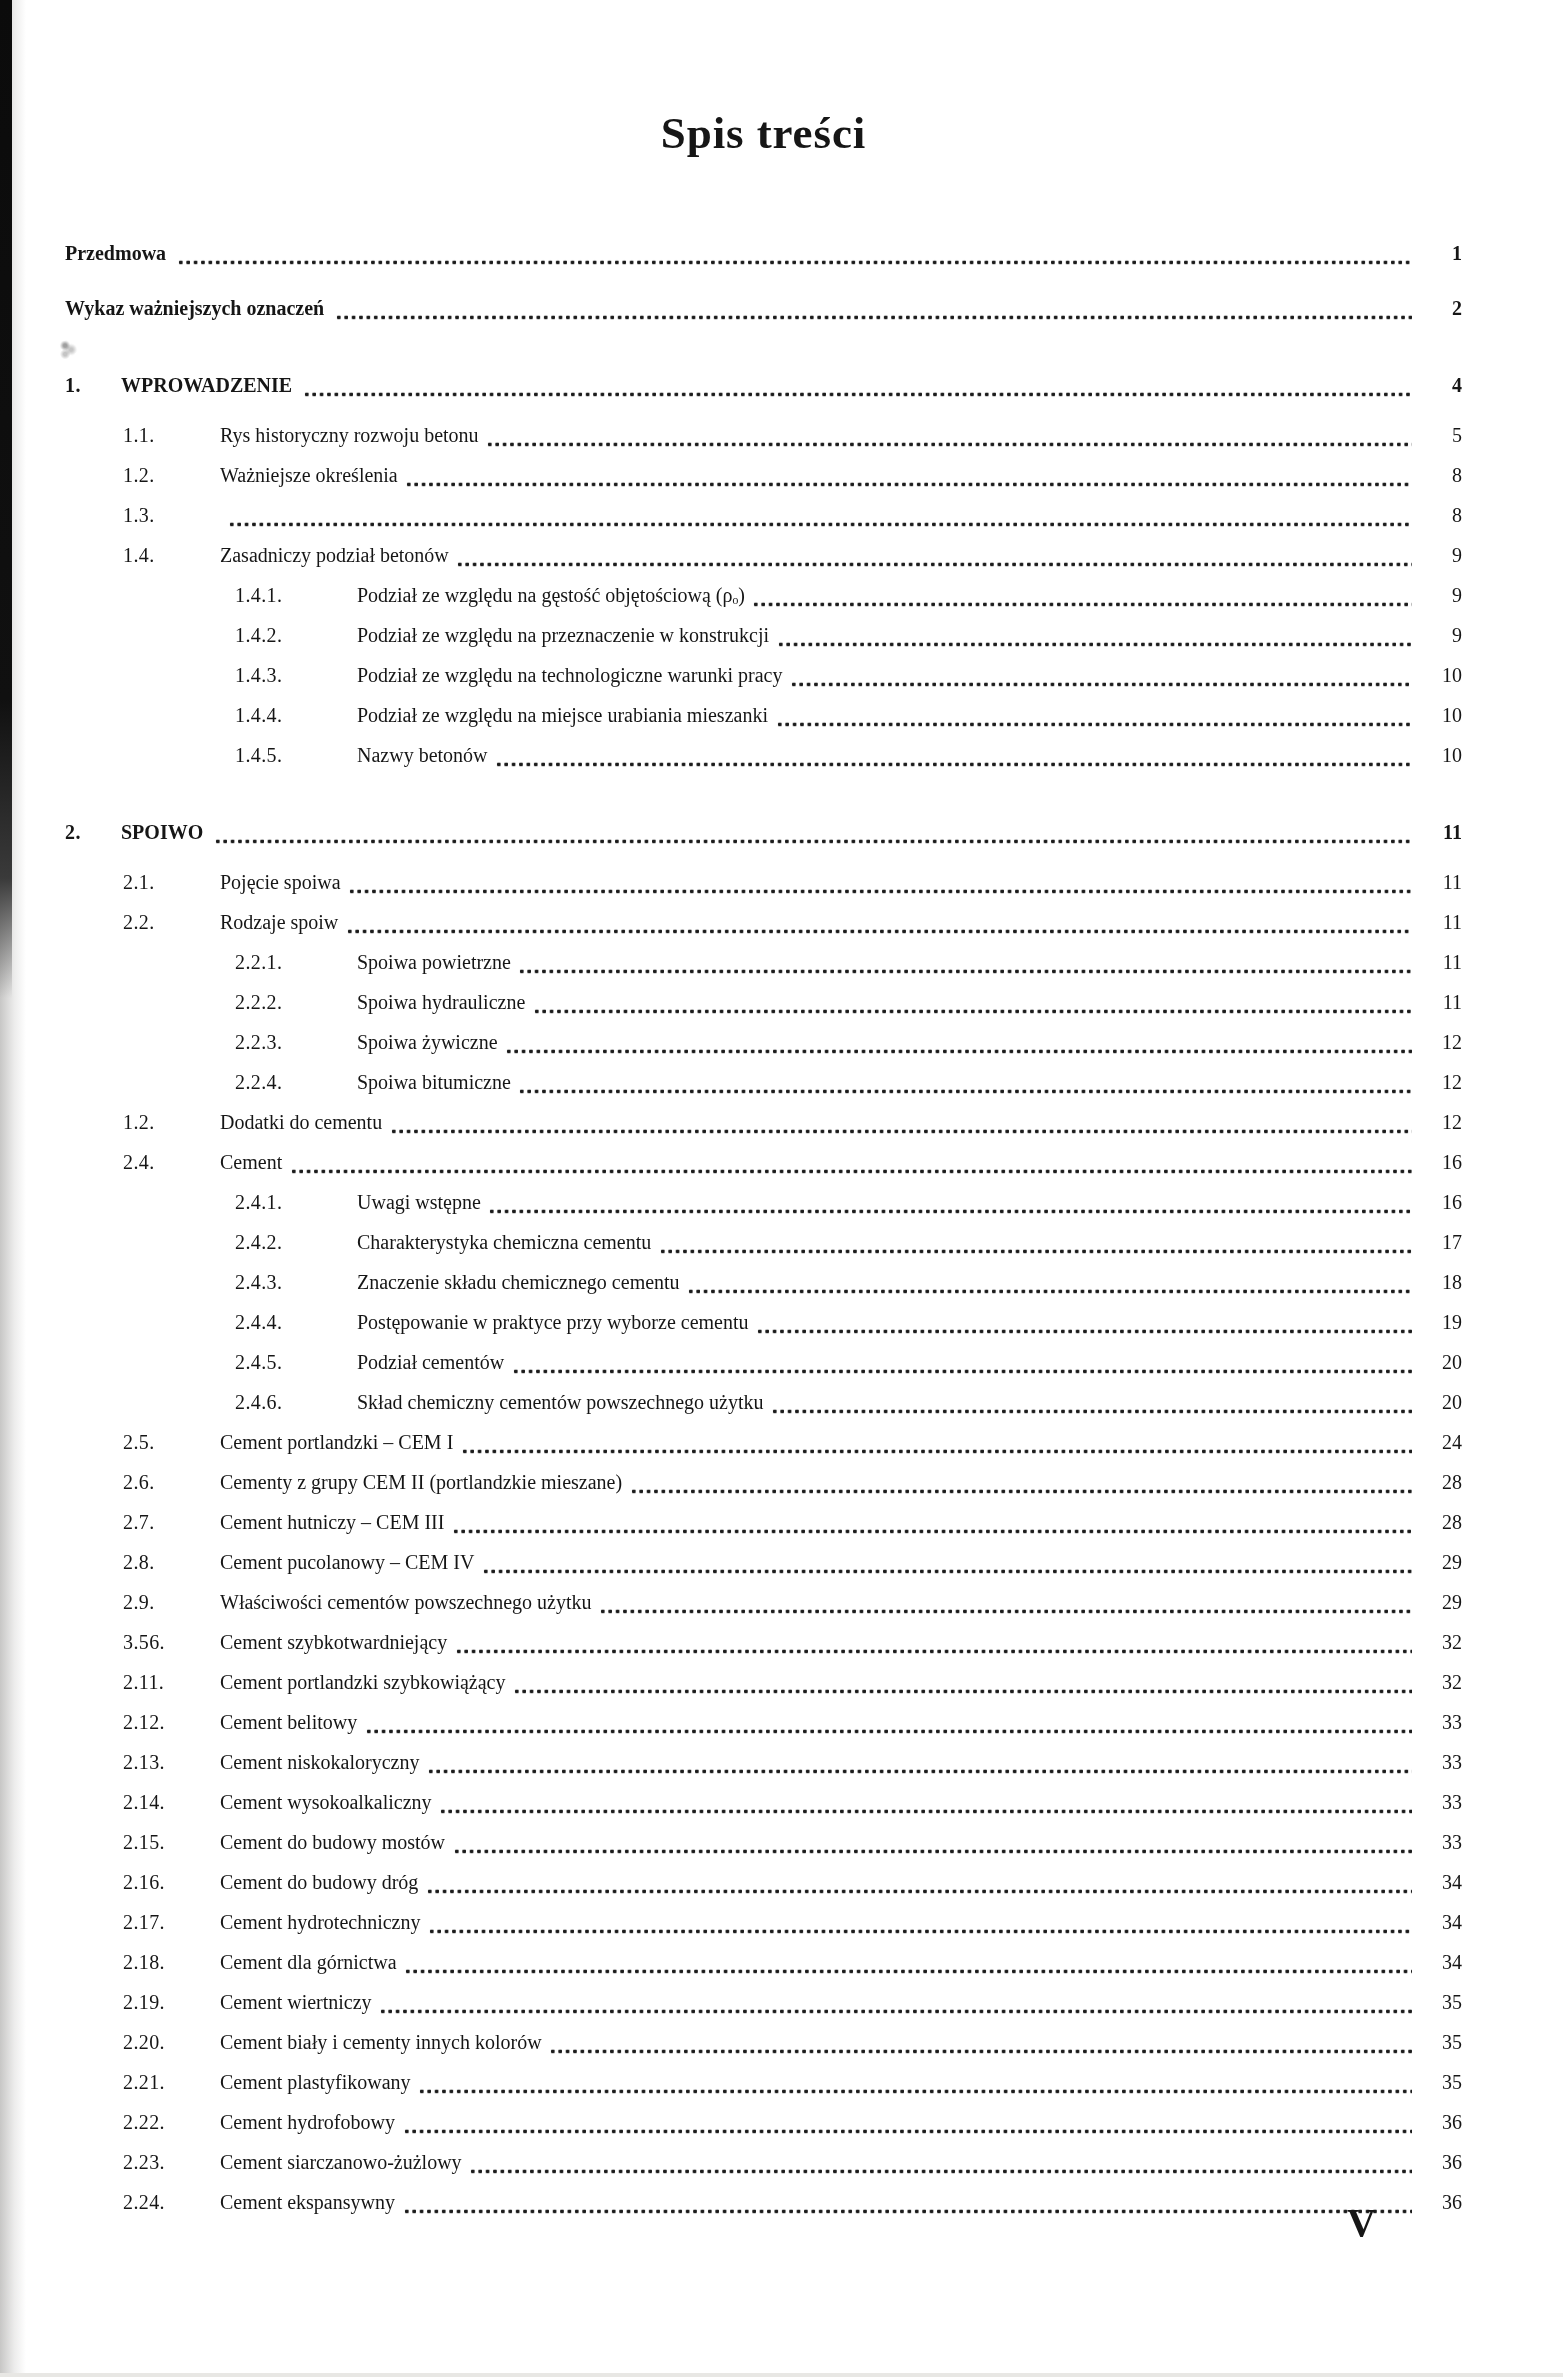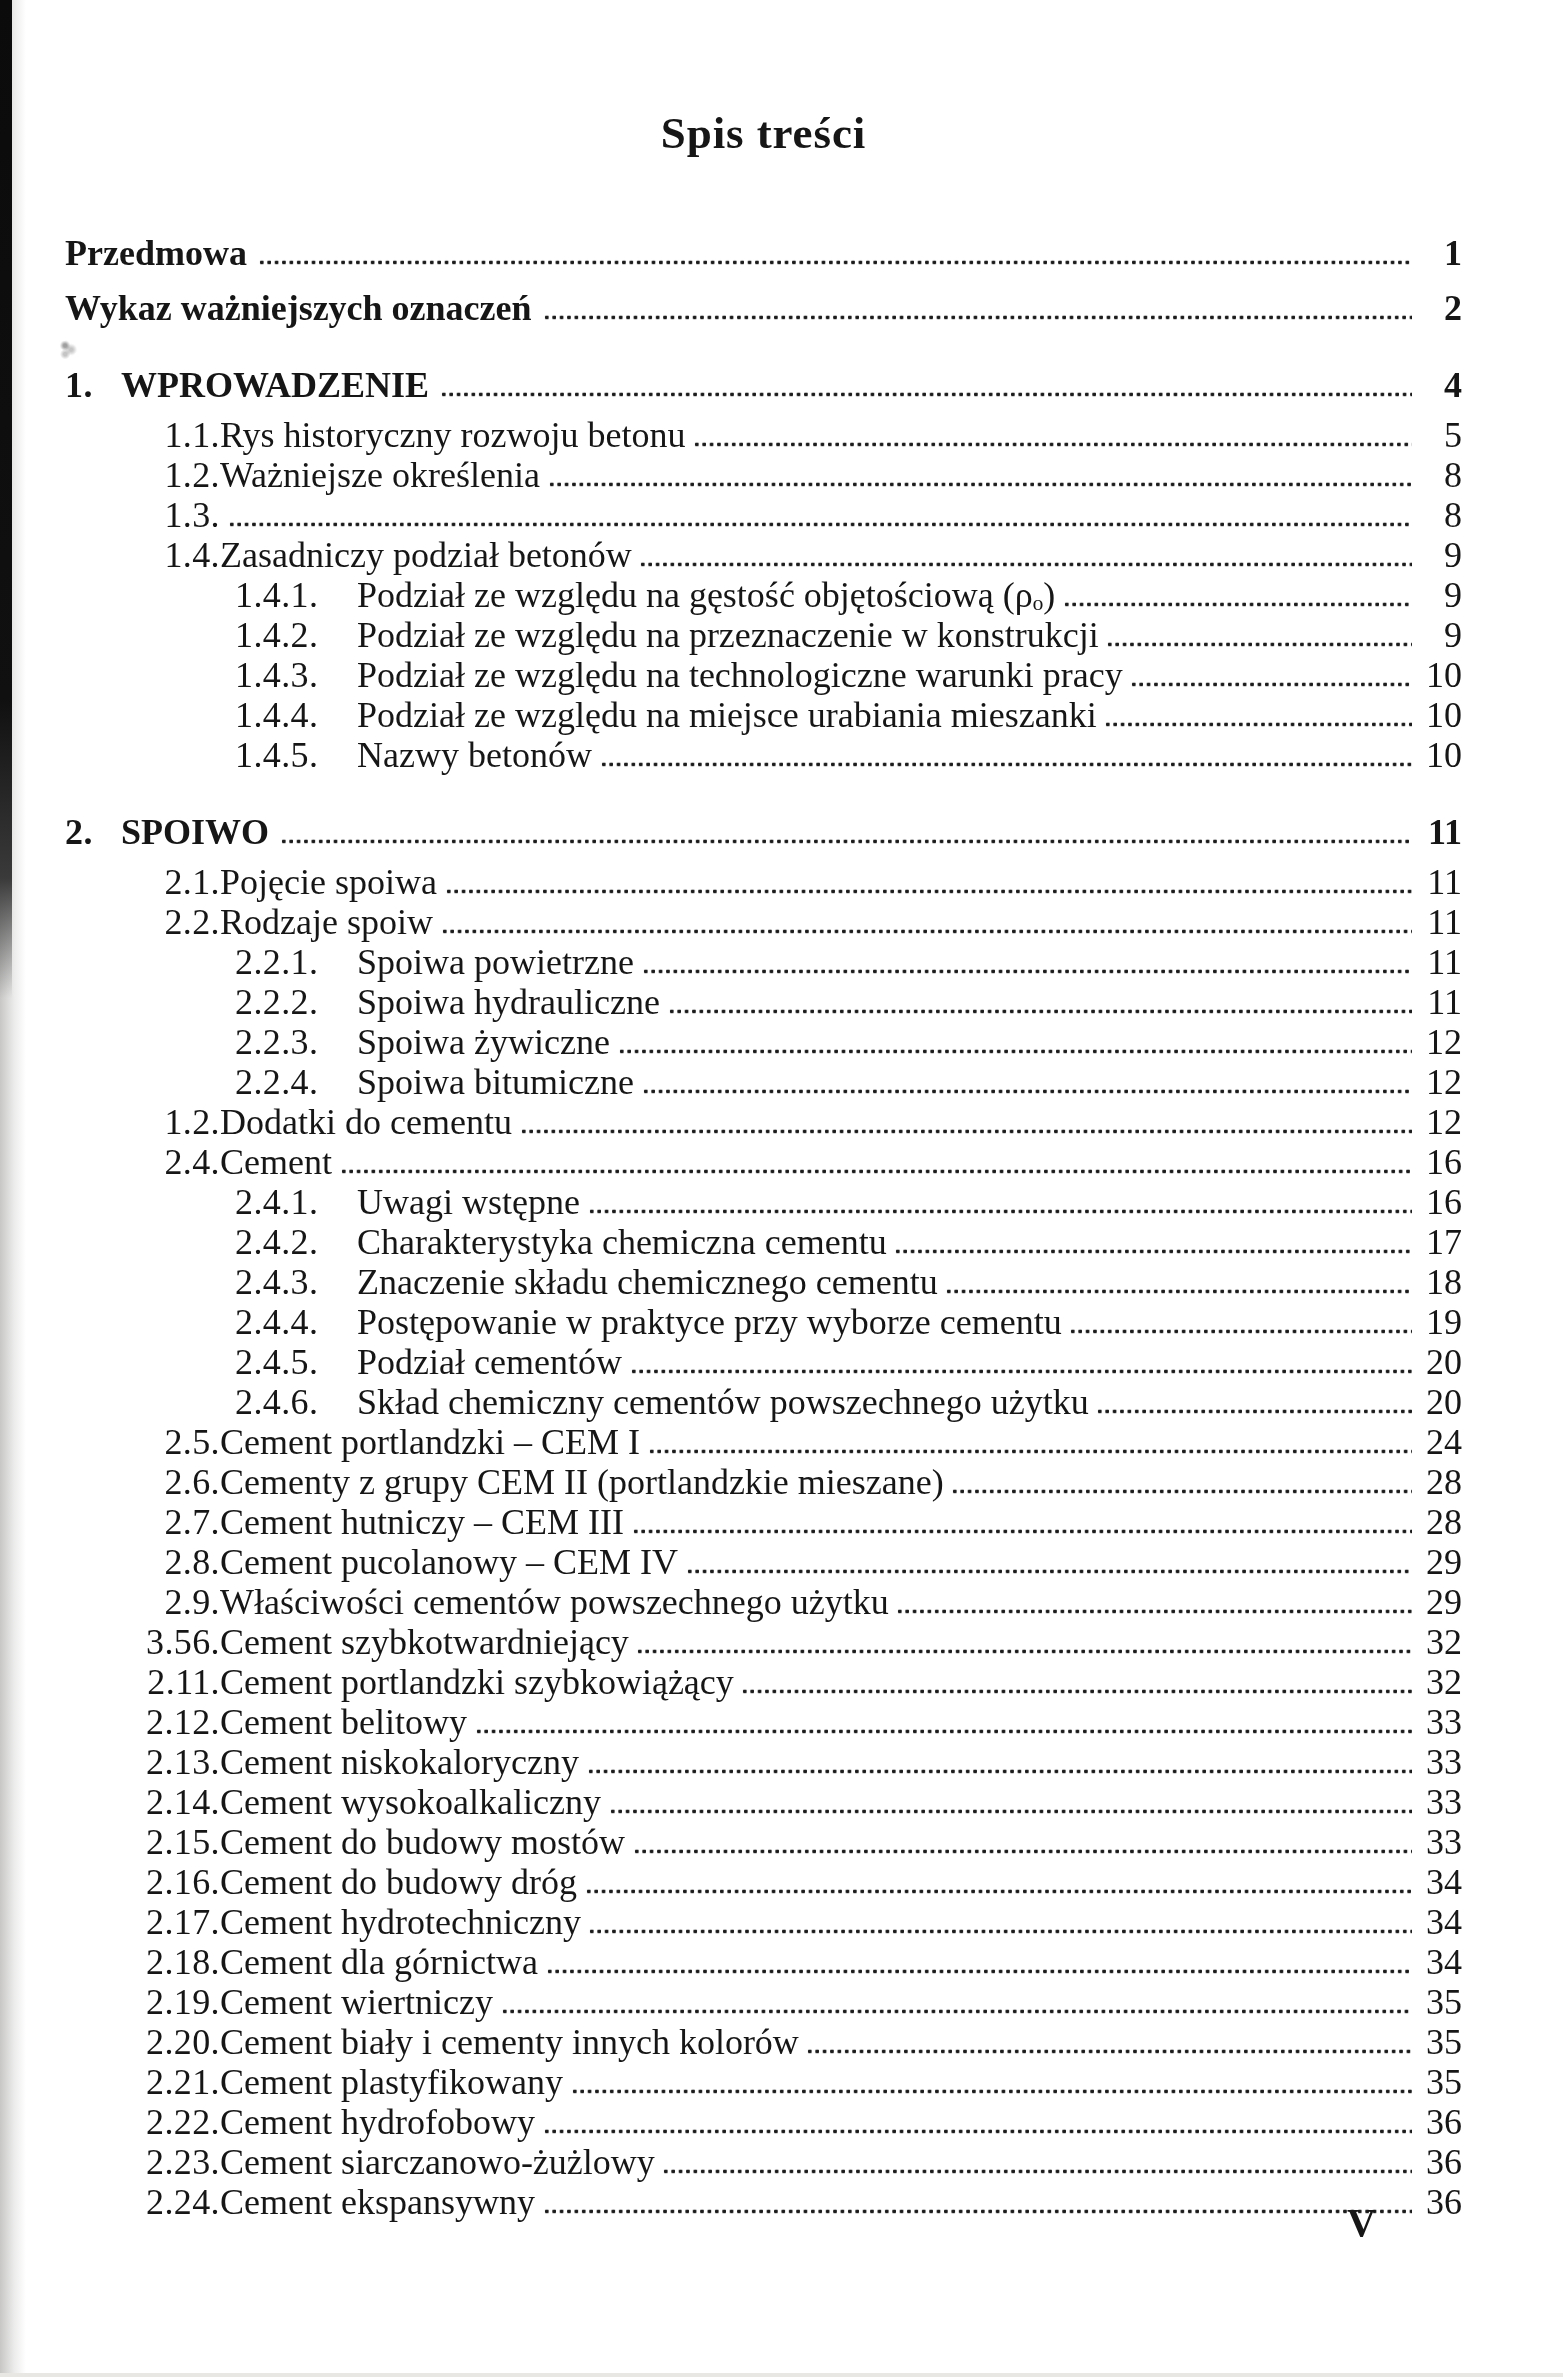--- a/index.html
+++ b/index.html
@@ -54,21 +54,21 @@
     letter-spacing: 0.9px;
     line-height: 57px;
   }
   .toc {
     margin-top: 71px;
   }
   .row {
     display: flex;
     align-items: baseline;
     line-height: 40px;
-    font-size: 36px;
+    font-size: 20px;
     white-space: nowrap;
   }
   .row .num {
     flex: 0 0 auto;
     letter-spacing: 0.4px;
   }
   .row .lbl {
     flex: 0 0 auto;
   }
   .row .dots {
@@ -82,21 +82,21 @@
   }
   .row .pg {
     flex: 0 0 auto;
     min-width: 45px;
     text-align: right;
   }
   
   .lvl-front { font-weight: bold; margin-bottom: 14.6px; }
   .lvl-chapter { font-weight: bold; margin-top: 37px; margin-bottom: 10.3px; }
   .lvl-chapter .num { width: 56px; }
-  .lvl-section .num { width: 97px; text-align: right; }
+  .lvl-section .num { width: 97px; }
   .lvl-section { padding-left: 58px; }
   .lvl-subsection { padding-left: 154px; }
   .lvl-subsection .num { width: 122px; margin-left: 16px; }
   .lvl-front .dots, .lvl-chapter .dots { margin-left: 12px; }
   .folio {
     position: absolute;
     top: 2199px;
     right: 187px;
     font-size: 40px;
     font-weight: bold;

